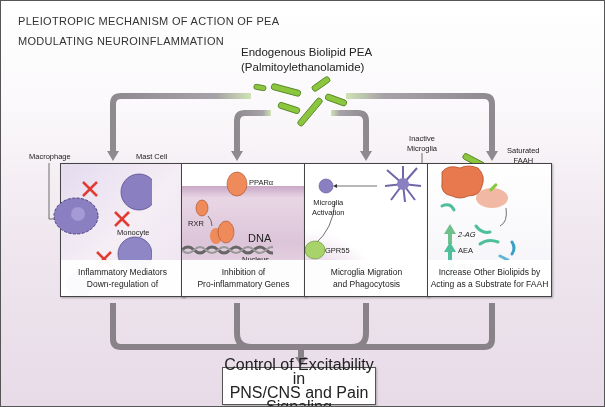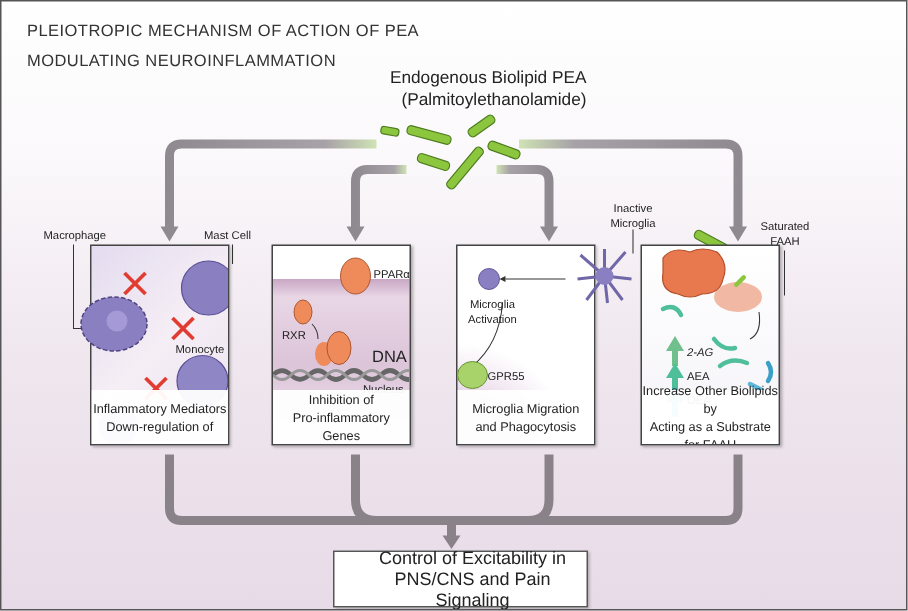--- a/index.html
+++ b/index.html
@@ -1,31 +1,31 @@
 <!DOCTYPE html>
 <html><head>
 <meta charset="utf-8">
 <style>
   html,body{margin:0;padding:0;}
   body{width:605px;height:407px;overflow:hidden;font-family:"Liberation Sans",sans-serif;}
   #frame{position:absolute;left:0;top:0;width:603px;height:405px;border:1px solid #555;
     background:linear-gradient(180deg,#ffffff 0%,#fbf9fb 25%,#efe6ee 60%,#e7dbe7 100%);overflow:hidden;}
   .title{position:absolute;left:17px;top:10px;font-size:11px;line-height:20px;color:#333;letter-spacing:0.3px;}
-  .subtitle{position:absolute;left:240px;top:44px;width:150px;text-align:right;font-size:11.5px;line-height:15px;color:#222;}
+  .subtitle{position:absolute;left:240px;top:44px;width:150px;text-align:left;font-size:11.5px;line-height:15px;color:#222;}
   svg#flow{position:absolute;left:0;top:0;}
-  .panel{position:absolute;top:162px;width:91px;height:132px;background:#fff;border:1px solid #444;box-shadow:1px 1px 2px rgba(0,0,0,0.3);overflow:hidden;}
+  .panel{position:absolute;top:162px;width:91px;height:132px;background:#fff;border:1px solid #444;box-shadow:1px 1px 2px rgba(0,0,0,0.3);overflow:hidden;padding-left:32px;}
   .panel svg{position:absolute;left:0;top:0;}
   .panel .cap{position:absolute;left:0;right:0;bottom:0;height:36px;background:rgba(255,255,255,0.95);font-size:8.5px;line-height:12px;color:#222;text-align:center;display:flex;align-items:center;justify-content:center;}
   #p1{left:59px;}
   #p2{left:180px;}
   #p3{left:303px;}
   #p4{left:426px;}
   .lbl{position:absolute;font-size:7.5px;line-height:9px;color:#222;text-align:center;white-space:nowrap;}
   .result{position:absolute;left:221px;top:366px;width:152px;height:36px;background:#fff;border:1px solid #555;
-    font-size:12px;line-height:14px;color:#222;text-align:center;display:flex;align-items:center;justify-content:center;box-shadow:1px 1px 2px rgba(0,0,0,0.25);padding-left:16px;}
+    font-size:16px;line-height:14px;color:#222;text-align:center;display:flex;align-items:center;justify-content:center;box-shadow:1px 1px 2px rgba(0,0,0,0.25);}
 </style>
 </head>
 <body>
 
 <div id="frame">
 
   <div class="title">
     <div>PLEIOTROPIC MECHANISM OF ACTION OF PEA</div>
     <div>MODULATING NEUROINFLAMMATION</div>
   </div>

